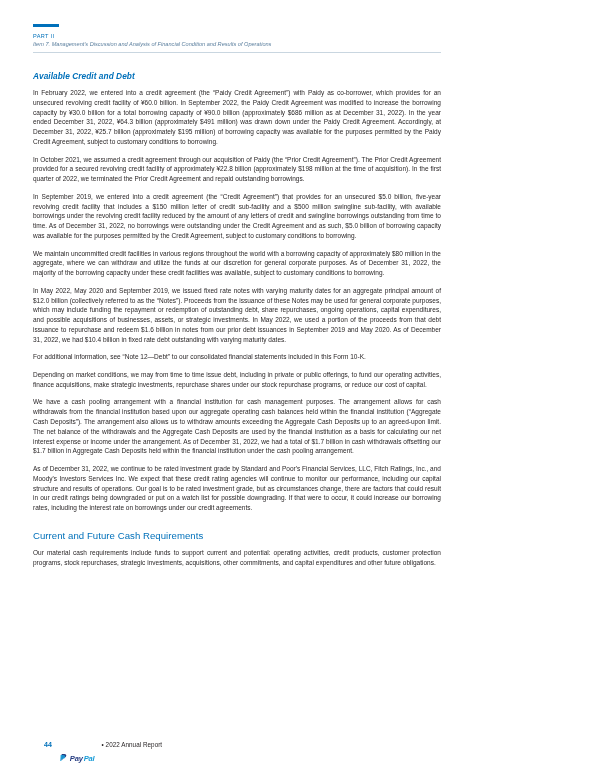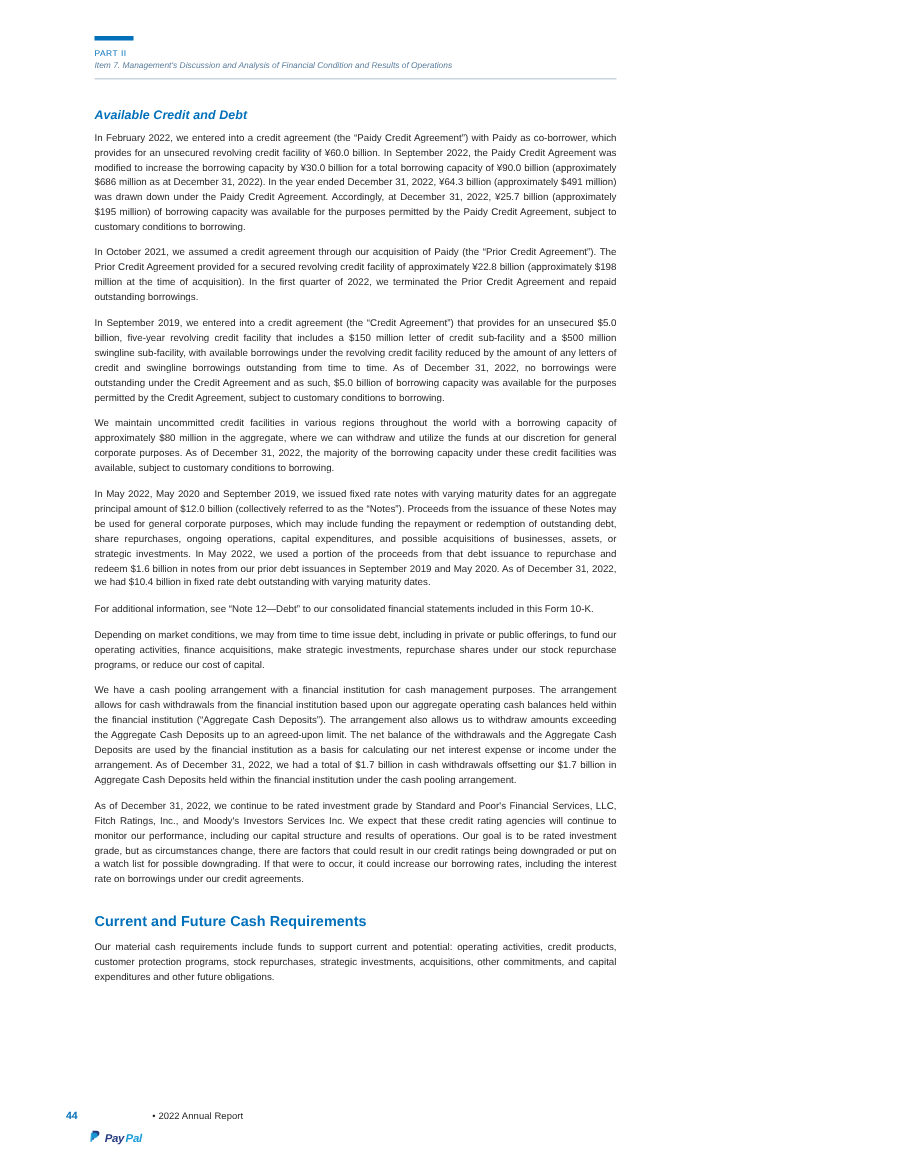--- a/index.html
+++ b/index.html
@@ -12,21 +12,21 @@
     background: #ffffff;
     font-family: "Liberation Sans", sans-serif;
     color: #231f20;
     overflow: hidden;
   }
   .page {
     position: relative;
     width: 474px;
     height: 781px;
     box-sizing: border-box;
-    padding: 0 63px;
+    padding: 0 33px;
   }
 
   
   .header {
     padding-top: 24px;
   }
   .header-rule {
     width: 26px;
     height: 2.5px;
     background: #0070ba;
@@ -53,21 +53,21 @@
     font-size: 8.3px;
     color: #0070ba;
     font-style: italic;
     font-weight: bold;
     margin: 18px 0 7px 0;
     letter-spacing: .05px;
   }
   .h-main {
     font-size: 9.6px;
     color: #0070ba;
-    font-weight: bold;
+    font-weight: normal;
     margin: 17px 0 7px 0;
     letter-spacing: .05px;
   }
 
   
   p.body {
     font-size: 6.5px;
     line-height: 1.52;
     text-align: justify;
     margin: 0 0 7.5px 0;

